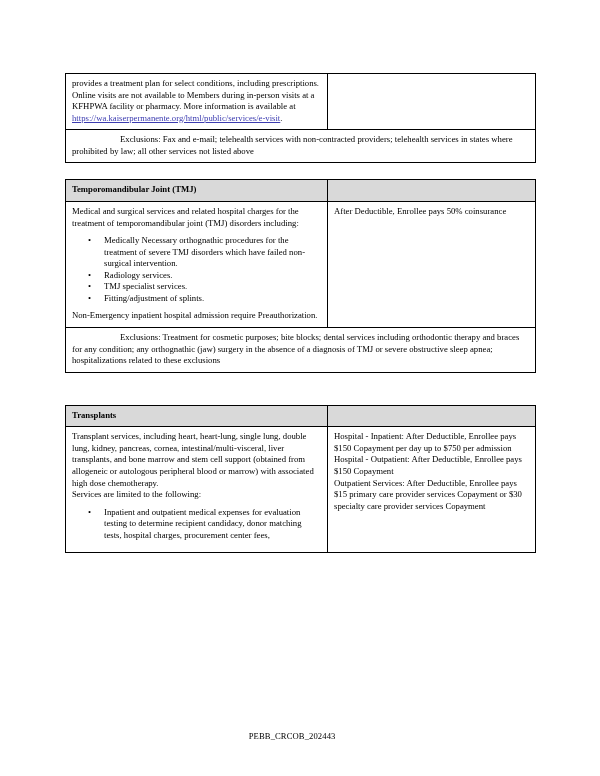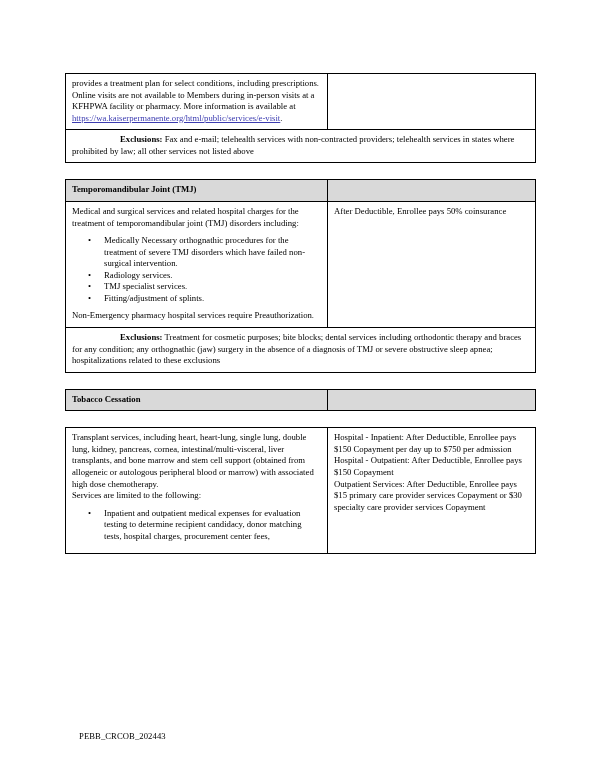--- a/index.html
+++ b/index.html
@@ -48,21 +48,21 @@
   col.c-right { width: 208px; }
 
   tr.header-row td {
     background: #d9d9d9;
     font-weight: bold;
     padding-bottom: 5px;
   }
   tr.header-row td.empty-head { background: #d9d9d9; }
 
   td.span-cell { }
-  .excl-label { font-weight: bold; padding-left: 48px; }
+  .excl-label { font-weight: normal; padding-left: 48px; }
 
   p.para {
     margin: 0 0 0 0;
   }
   p.para + p.para {
   }
   ul.bullets {
     margin: 6px;
     padding: 0 0 0 0;
     list-style: none;
@@ -83,25 +83,25 @@
 
   .link {
     color: #3b3bb0;
     text-decoration: underline;
   }
   .bold { font-weight: normal; }
 
   
   .footer {
     position: absolute;
-    left: 79px;
+    left: 57px;
     top: 731px;
     width: 470px;
     display: flex;
-    justify-content: flex-start;
+    justify-content: center;
     align-items: baseline;
     font-size: 8.6px;
   }
   .footer-left { letter-spacing: 0.1px; }
   .footer-right { }
 </style>
 </head>
 <body>
 
 <div class="page">
@@ -145,57 +145,57 @@
         </tr>
         <tr>
           <td>
             <p class="para lead-in">Medical and surgical services and related hospital charges for the treatment of temporomandibular joint (TMJ) disorders including:</p>
             <ul class="bullets">
               <li>Medically Necessary orthognathic procedures for the treatment of severe TMJ disorders which have failed non-surgical intervention.</li>
               <li>Radiology services.</li>
               <li>TMJ specialist services.</li>
               <li>Fitting/adjustment of splints.</li>
             </ul>
-            <p class="para after-list">Non-Emergency pharmacy hospital services require Preauthorization.</p>
+            <p class="para after-list">Non-Emergency inpatient hospital admission require Preauthorization.</p>
           </td>
           <td>
             <span>After Deductible, Enrollee pays 50% coinsurance</span>
           </td>
         </tr>
         <tr>
           <td class="span-cell" colspan="2">
             <span class="excl-label">Exclusions:</span><span> Treatment for cosmetic purposes; bite blocks; dental services including orthodontic therapy and braces for any condition; any orthognathic (jaw) surgery in the absence of a diagnosis of TMJ or severe obstructive sleep apnea; hospitalizations related to these exclusions</span>
           </td>
         </tr>
       </tbody>
     </table>
 
     <table class="benefit">
       <colgroup>
           <col class="c-left">
           <col class="c-right">
         </colgroup>
       <tbody>
+      </tbody>
+    </table>
+
+    <table class="benefit">
+      <colgroup>
+          <col class="c-left">
+          <col class="c-right">
+        </colgroup>
+      <tbody>
         <tr class="header-row">
           <td>
-            <span>Tobacco Cessation</span>
+            <span>Transplants</span>
           </td>
           <td class="empty-head">
             <span></span>
           </td>
         </tr>
-      </tbody>
-    </table>
-
-    <table class="benefit">
-      <colgroup>
-          <col class="c-left">
-          <col class="c-right">
-        </colgroup>
-      <tbody>
         <tr>
           <td>
             <p class="para">Transplant services, including heart, heart-lung, single lung, double lung, kidney, pancreas, cornea, intestinal/multi-visceral, liver transplants, and bone marrow and stem cell support (obtained from allogeneic or autologous peripheral blood or marrow) with associated high dose chemotherapy.</p>
             <p class="para">Services are limited to the following:</p>
             <ul class="bullets">
               <li>Inpatient and outpatient medical expenses for evaluation testing to determine recipient candidacy, donor matching tests, hospital charges, procurement center fees,</li>
             </ul>
           </td>
           <td>
             <p class="para">

